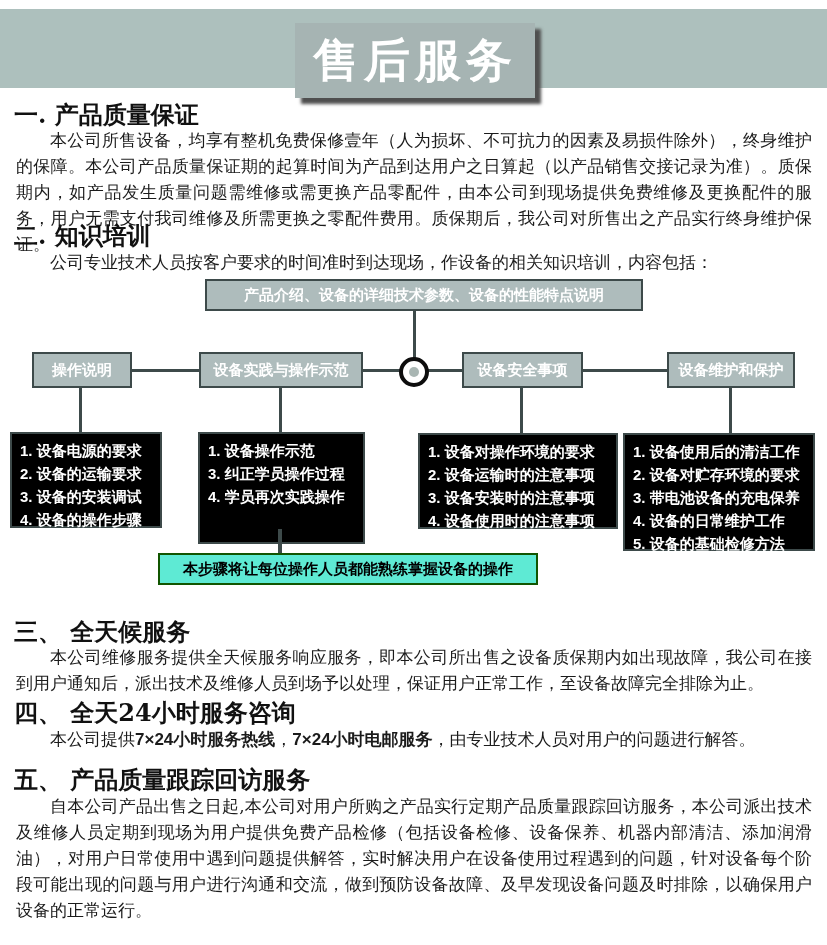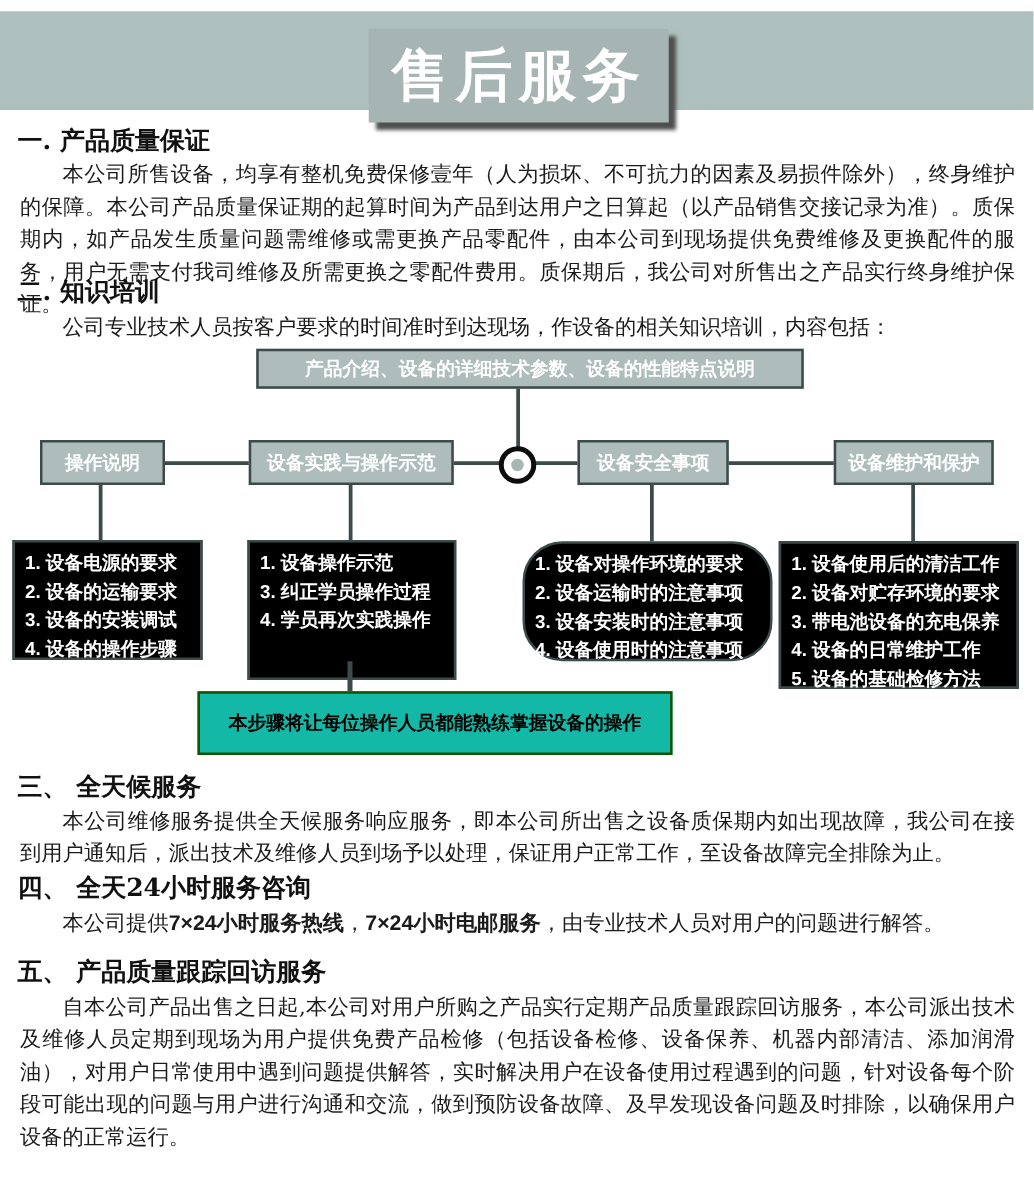--- a/index.html
+++ b/index.html
@@ -14,21 +14,21 @@
   .title-box {
     position:absolute; left:295px; top:23px; width:240px; height:75px;
     background:#a6b4b3; box-shadow:6px 6px 3px #4f4f4f;
     display:flex; align-items:center; justify-content:center;
   }
   .title-box .t {
     font-family:"Liberation Sans", sans-serif; font-weight:bold;
     font-size:46px; color:#ffffff; letter-spacing:5px; white-space:nowrap;
   }
   
-  .h { position:absolute; left:14px; font-weight:bold; font-size:20px; color:#111; white-space:nowrap; }
+  .h { position:absolute; left:14px; font-weight:bold; font-size:24px; color:#111; white-space:nowrap; }
   .p { position:absolute; left:16px; width:796px; font-size:17px; line-height:26px; text-indent:2em; text-align:justify; }
   .b { font-weight:bold; font-family:"Liberation Sans", sans-serif; }
   
   .node {
     position:absolute; background:#aebcbc; border:2px solid #3d4a4a;
     color:#ffffff; font-family:"Liberation Sans", sans-serif; font-weight:bold;
     display:flex; align-items:center; justify-content:center; font-size:15px;
   }
   .listbox {
     position:absolute; background:#000000; border:2px solid #3d4a4a;
@@ -38,22 +38,22 @@
   .conn { position:absolute; background:#3d4a4a; }
   .hub {
     position:absolute; left:399px; top:357px; width:30px; height:30px;
     background:#ffffff; border:4px solid #0d0d0d; border-radius:50%;
   }
   .hub .dot {
     position:absolute; left:50%; top:50%; width:10px; height:10px; margin:-5px 0 0 -5px;
     background:#a9b6b3; border-radius:50%;
   }
   .greenbox {
-    position:absolute; left:158px; top:553px; width:380px; height:51px;
-    background:#14b8a6; border:2px solid #115500; color:#000;
+    position:absolute; left:158px; top:553px; width:380px; height:32px;
+    background:#5eead4; border:2px solid #115500; color:#000;
     font-family:"Liberation Sans", sans-serif; font-weight:bold; font-size:15px;
     display:flex; align-items:center; justify-content:center;text-align:center;
   }
 </style>
 </head>
 <body>
 
 <div class="page">
 
   <div class="band"></div>
@@ -96,21 +96,21 @@
     <div>3. 设备的安装调试</div>
     <div>4. 设备的操作步骤</div>
   </div>
 
   <div class="listbox" style="left:198px; top:432px; width:167px; height:112px;">
     <div>1. 设备操作示范</div>
     <div>3. 纠正学员操作过程</div>
     <div>4. 学员再次实践操作</div>
   </div>
 
-  <div class="listbox" style="left:418px; top:433px; width:200px; height:96px;border-radius:32px;">
+  <div class="listbox" style="left:418px; top:433px; width:200px; height:96px;">
     <div>1. 设备对操作环境的要求</div>
     <div>2. 设备运输时的注意事项</div>
     <div>3. 设备安装时的注意事项</div>
     <div>4. 设备使用时的注意事项</div>
   </div>
 
   <div class="listbox" style="left:623px; top:433px; width:192px; height:118px;">
     <div>1. 设备使用后的清洁工作</div>
     <div>2. 设备对贮存环境的要求</div>
     <div>3. 带电池设备的充电保养</div>

